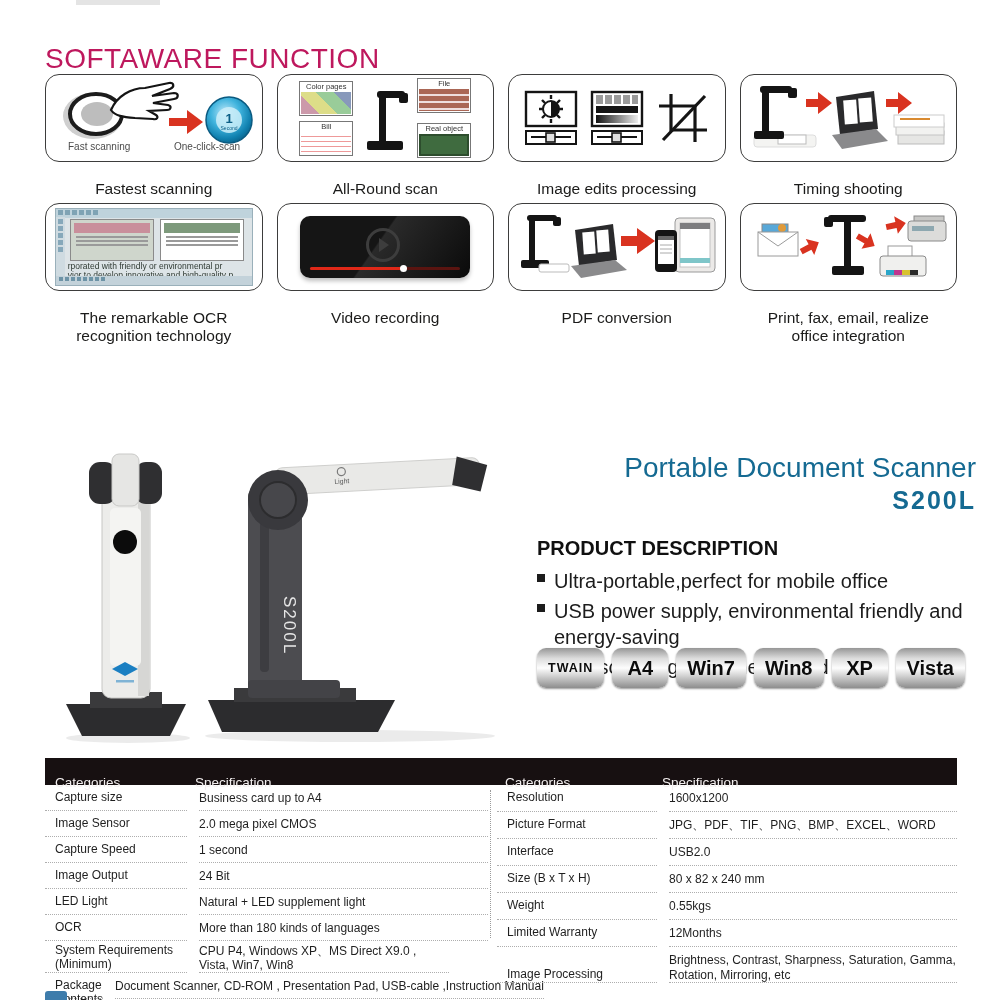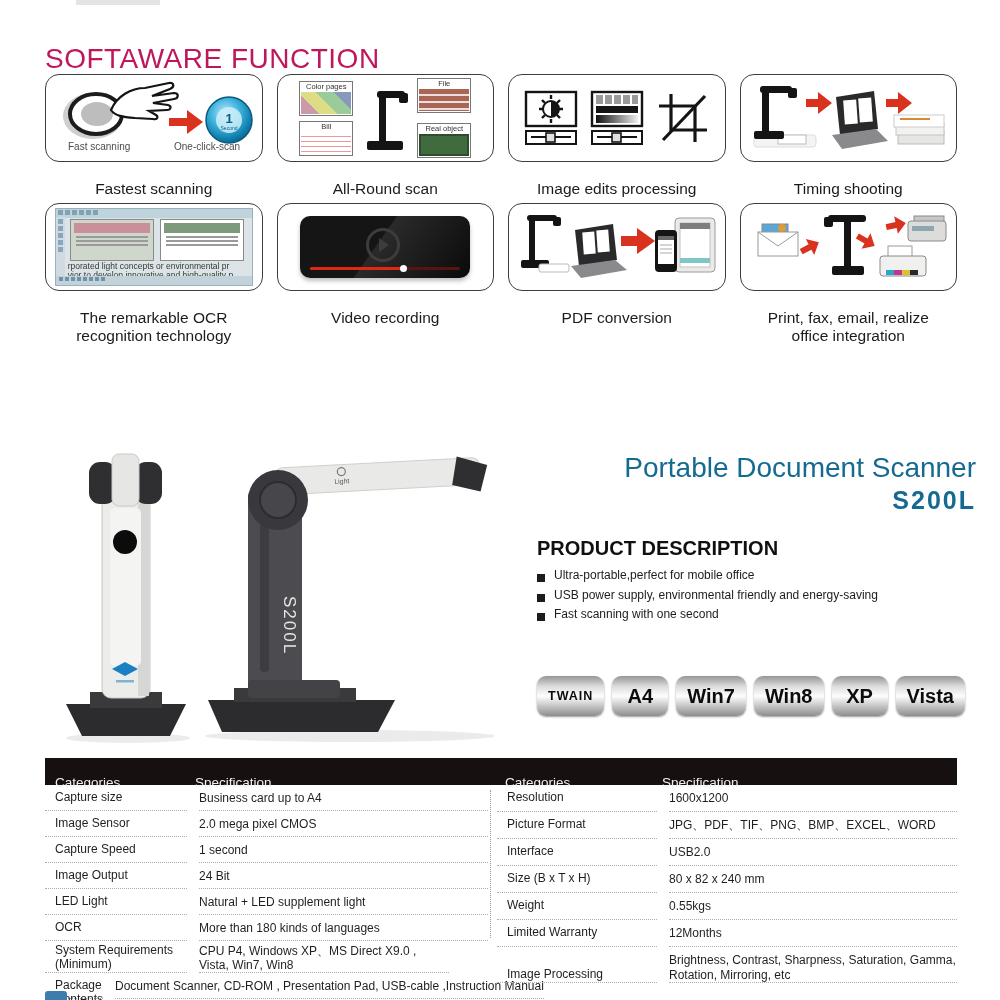--- a/index.html
+++ b/index.html
@@ -47,24 +47,24 @@
   .ocr-page .pline{height:2px;background:#9a9a9a;margin:2px 5px;}
   .ocr-text{position:absolute;left:12px;font-size:8.5px;color:#2f3a33;white-space:nowrap;}
   .ocr-bottom{position:absolute;left:0;right:0;bottom:0;height:7px;background:#c3d2da;display:flex;gap:2px;padding:1px 3px;}
   .ocr-bottom i{width:4px;height:4px;background:#6d93a6;display:block;}
 
   
   .prod-title{left:500px;top:452px;width:476px;text-align:right;font-size:28px;color:#156a92;}
   .prod-model{left:500px;top:486px;width:476px;text-align:right;font-size:25px;color:#156a92;font-weight:700;letter-spacing:2px;}
   .desc-heading{left:537px;top:537px;font-size:20px;font-weight:700;color:#101010;}
   .bullets{left:537px;top:568px;width:445px;}
-  .bullet{display:flex;font-size:12px;color:#1c1c1c;line-height:1.3;margin-bottom:4px;}
+  .bullet{display:flex;font-size:20px;color:#1c1c1c;line-height:1.3;margin-bottom:4px;}
   .bullet .sq{flex:0 0 auto;width:8px;height:8px;background:#1c1c1c;margin:6px 9px 0 0;}
 
-  .badges{left:537px;top:676px;display:flex;gap:8px;}
+  .badges{left:537px;top:648px;display:flex;gap:8px;}
   .badge{height:40px;min-width:34px;padding:0 11px;display:flex;align-items:center;justify-content:center;
          border-radius:9px;font-weight:700;font-size:20px;color:#0c0c0c;
          background:linear-gradient(180deg,#969696,#dcdcdc 26%,#fdfdfd 50%,#e3e3e3 62%,#8d8d8d 100%);
          box-shadow:0 1px 2px rgba(0,0,0,.4);}
   .badge.small{font-size:12.5px;letter-spacing:1px;}
 
   
   .spec-header{left:45px;top:758px;width:912px;height:27px;background:#171011;color:#f3efef;font-size:13.5px;}
   .spec-header span{position:absolute;top:17px;}
   .spec-table{font-size:12px;color:#1f1f1f;}
@@ -258,21 +258,21 @@
             <div class="pline"></div>
               <div class="pline"></div>
               <div class="pline"></div>
           </div>
           <div class="ocr-page" style="left:104px;background:#fff;">
             <div class="pimg" style="background:#7e9a7c;"></div>
             <div class="pline"></div>
               <div class="pline"></div>
               <div class="pline"></div>
           </div>
-          <div class="ocr-text" style="top:52px;">rporated light concepts or environmental pr</div>
+          <div class="ocr-text" style="top:52px;">rporated with friendly or environmental pr</div>
           <div class="ocr-text" style="top:61px;">vior to develop innovative and high-quality p</div>
           <div class="ocr-bottom">
               <i></i>
               <i></i>
               <i></i>
               <i></i>
               <i></i>
               <i></i>
               <i></i>
               <i></i>

